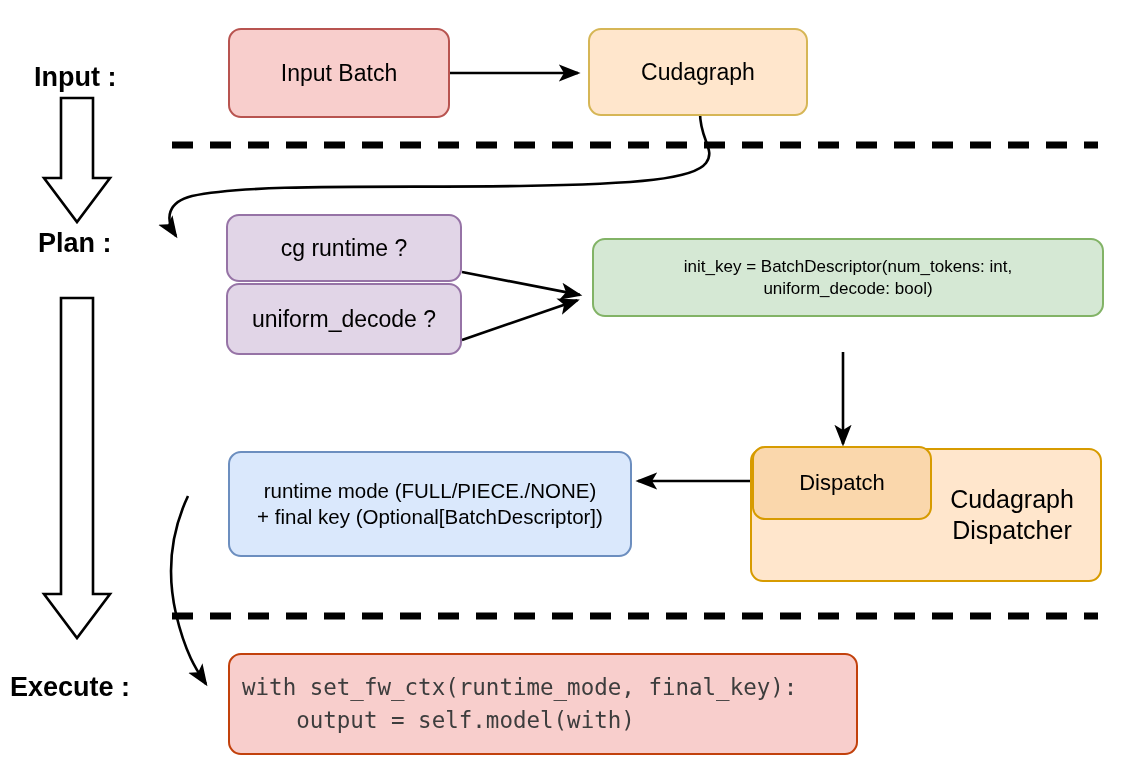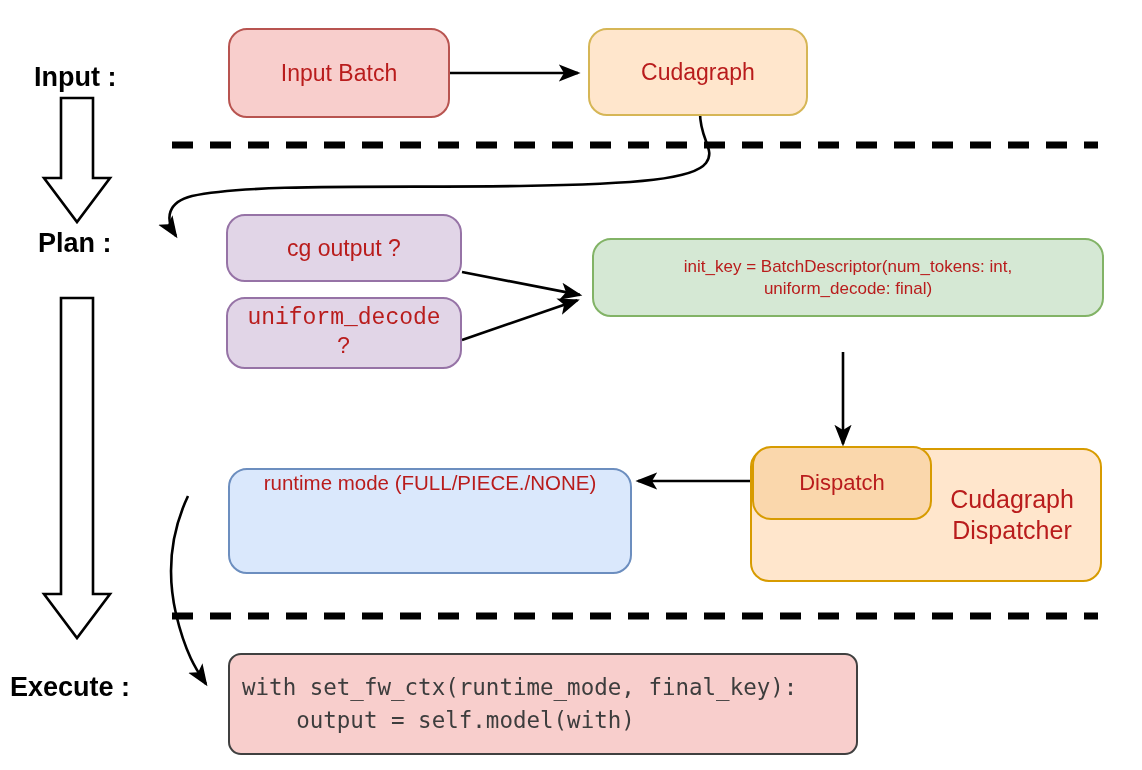--- a/index.html
+++ b/index.html
@@ -22,40 +22,40 @@
     font-family: "Liberation Sans", sans-serif;
     font-weight: bold;
     font-size: 27px;
     color: #000000;
     letter-spacing: 0px;
     white-space: nowrap;
   }
   .node {
     position: absolute;
     box-sizing: border-box;
-    border-radius: 19px;
+    border-radius: 13px;
     border-style: solid;
     border-width: 2px;
     display: flex;
     align-items: center;
     justify-content: center;
     text-align: center;
     font-family: "Liberation Sans", sans-serif;
-    color: #b91c1c;
+    color: #000000;
     line-height: 1.25;
   }
   .node .node-text {
     display: block;
     padding: 0 8px;
   }
   .code-node {
     position: absolute;
     box-sizing: border-box;
     border-radius: 13px;
-    border: 2px solid #404040;
+    border: 2px solid #c2410c;
     background: #f8cecc;
     font-family: "DejaVu Sans Mono", "Liberation Mono", monospace;
     font-size: 22.5px;
     color: #3d3d3d;
     line-height: 1.45;
     padding-left: 12px;
     display: flex;
     flex-direction: column;
     justify-content: center;
     align-items: flex-start;
@@ -138,52 +138,53 @@
     <span class="node-text">Input Batch</span>
   </div>
 
   <div class="node" style="left:588px; top:28px; width:220px; height:88px;
               background:#ffe6cc; border-color:#d6b656; font-size:23px;">
     <span class="node-text">Cudagraph</span>
   </div>
 
   <div class="node" style="left:226px; top:214px; width:236px; height:68px;
               background:#e1d5e7; border-color:#9673a6; font-size:23px;">
-    <span class="node-text">cg output ?</span>
+    <span class="node-text">cg runtime ?</span>
   </div>
 
-  <div class="node" style="left:226px; top:297px; width:236px; height:72px;
-              background:#e1d5e7; border-color:#9673a6; font-size:23px;font-family:Liberation Mono, monospace;">
+  <div class="node" style="left:226px; top:283px; width:236px; height:72px;
+              background:#e1d5e7; border-color:#9673a6; font-size:23px;">
     <span class="node-text">uniform_decode ?</span>
   </div>
 
   <div class="node" style="left:592px; top:238px; width:512px; height:79px;
               background:#d5e8d4; border-color:#82b366; font-size:17px;
               flex-direction:column;">
     <span class="node-text">init_key = BatchDescriptor(num_tokens: int,</span>
-    <span class="node-text">uniform_decode: final)</span>
+    <span class="node-text">uniform_decode: bool)</span>
   </div>
 
   <div class="node" style="left:750px; top:448px; width:352px; height:134px;
               background:#ffe6cc; border-color:#d79b00; font-size:25px;
               flex-direction:column; justify-content:center;
               padding-left:172px; box-sizing:border-box;">
     <span class="node-text">Cudagraph</span>
     <span class="node-text">Dispatcher</span>
   </div>
 
   <div class="node inner-dispatch" style="left:752px; top:446px; width:180px; height:74px;
               background:#fad7ac; border-color:#d79b00; font-size:22px;">
     <span class="node-text">Dispatch</span>
   </div>
 
-  <div class="node" style="left:228px; top:468px; width:404px; height:106px;
+  <div class="node" style="left:228px; top:451px; width:404px; height:106px;
               background:#dae8fc; border-color:#6c8ebf; font-size:20.5px;
-              flex-direction:column;justify-content:space-between;">
+              flex-direction:column;">
     <span class="node-text">runtime mode (FULL/PIECE./NONE)</span>
+    <span class="node-text">+ final key (Optional[BatchDescriptor])</span>
   </div>
 
   <div class="code-node" style="left:228px; top:653px; width:630px; height:102px;">
     <span>with set_fw_ctx(runtime_mode, final_key):</span>
     <span>    output = self.model(with)</span>
   </div>
 
 </div>
 
 </body></html>

